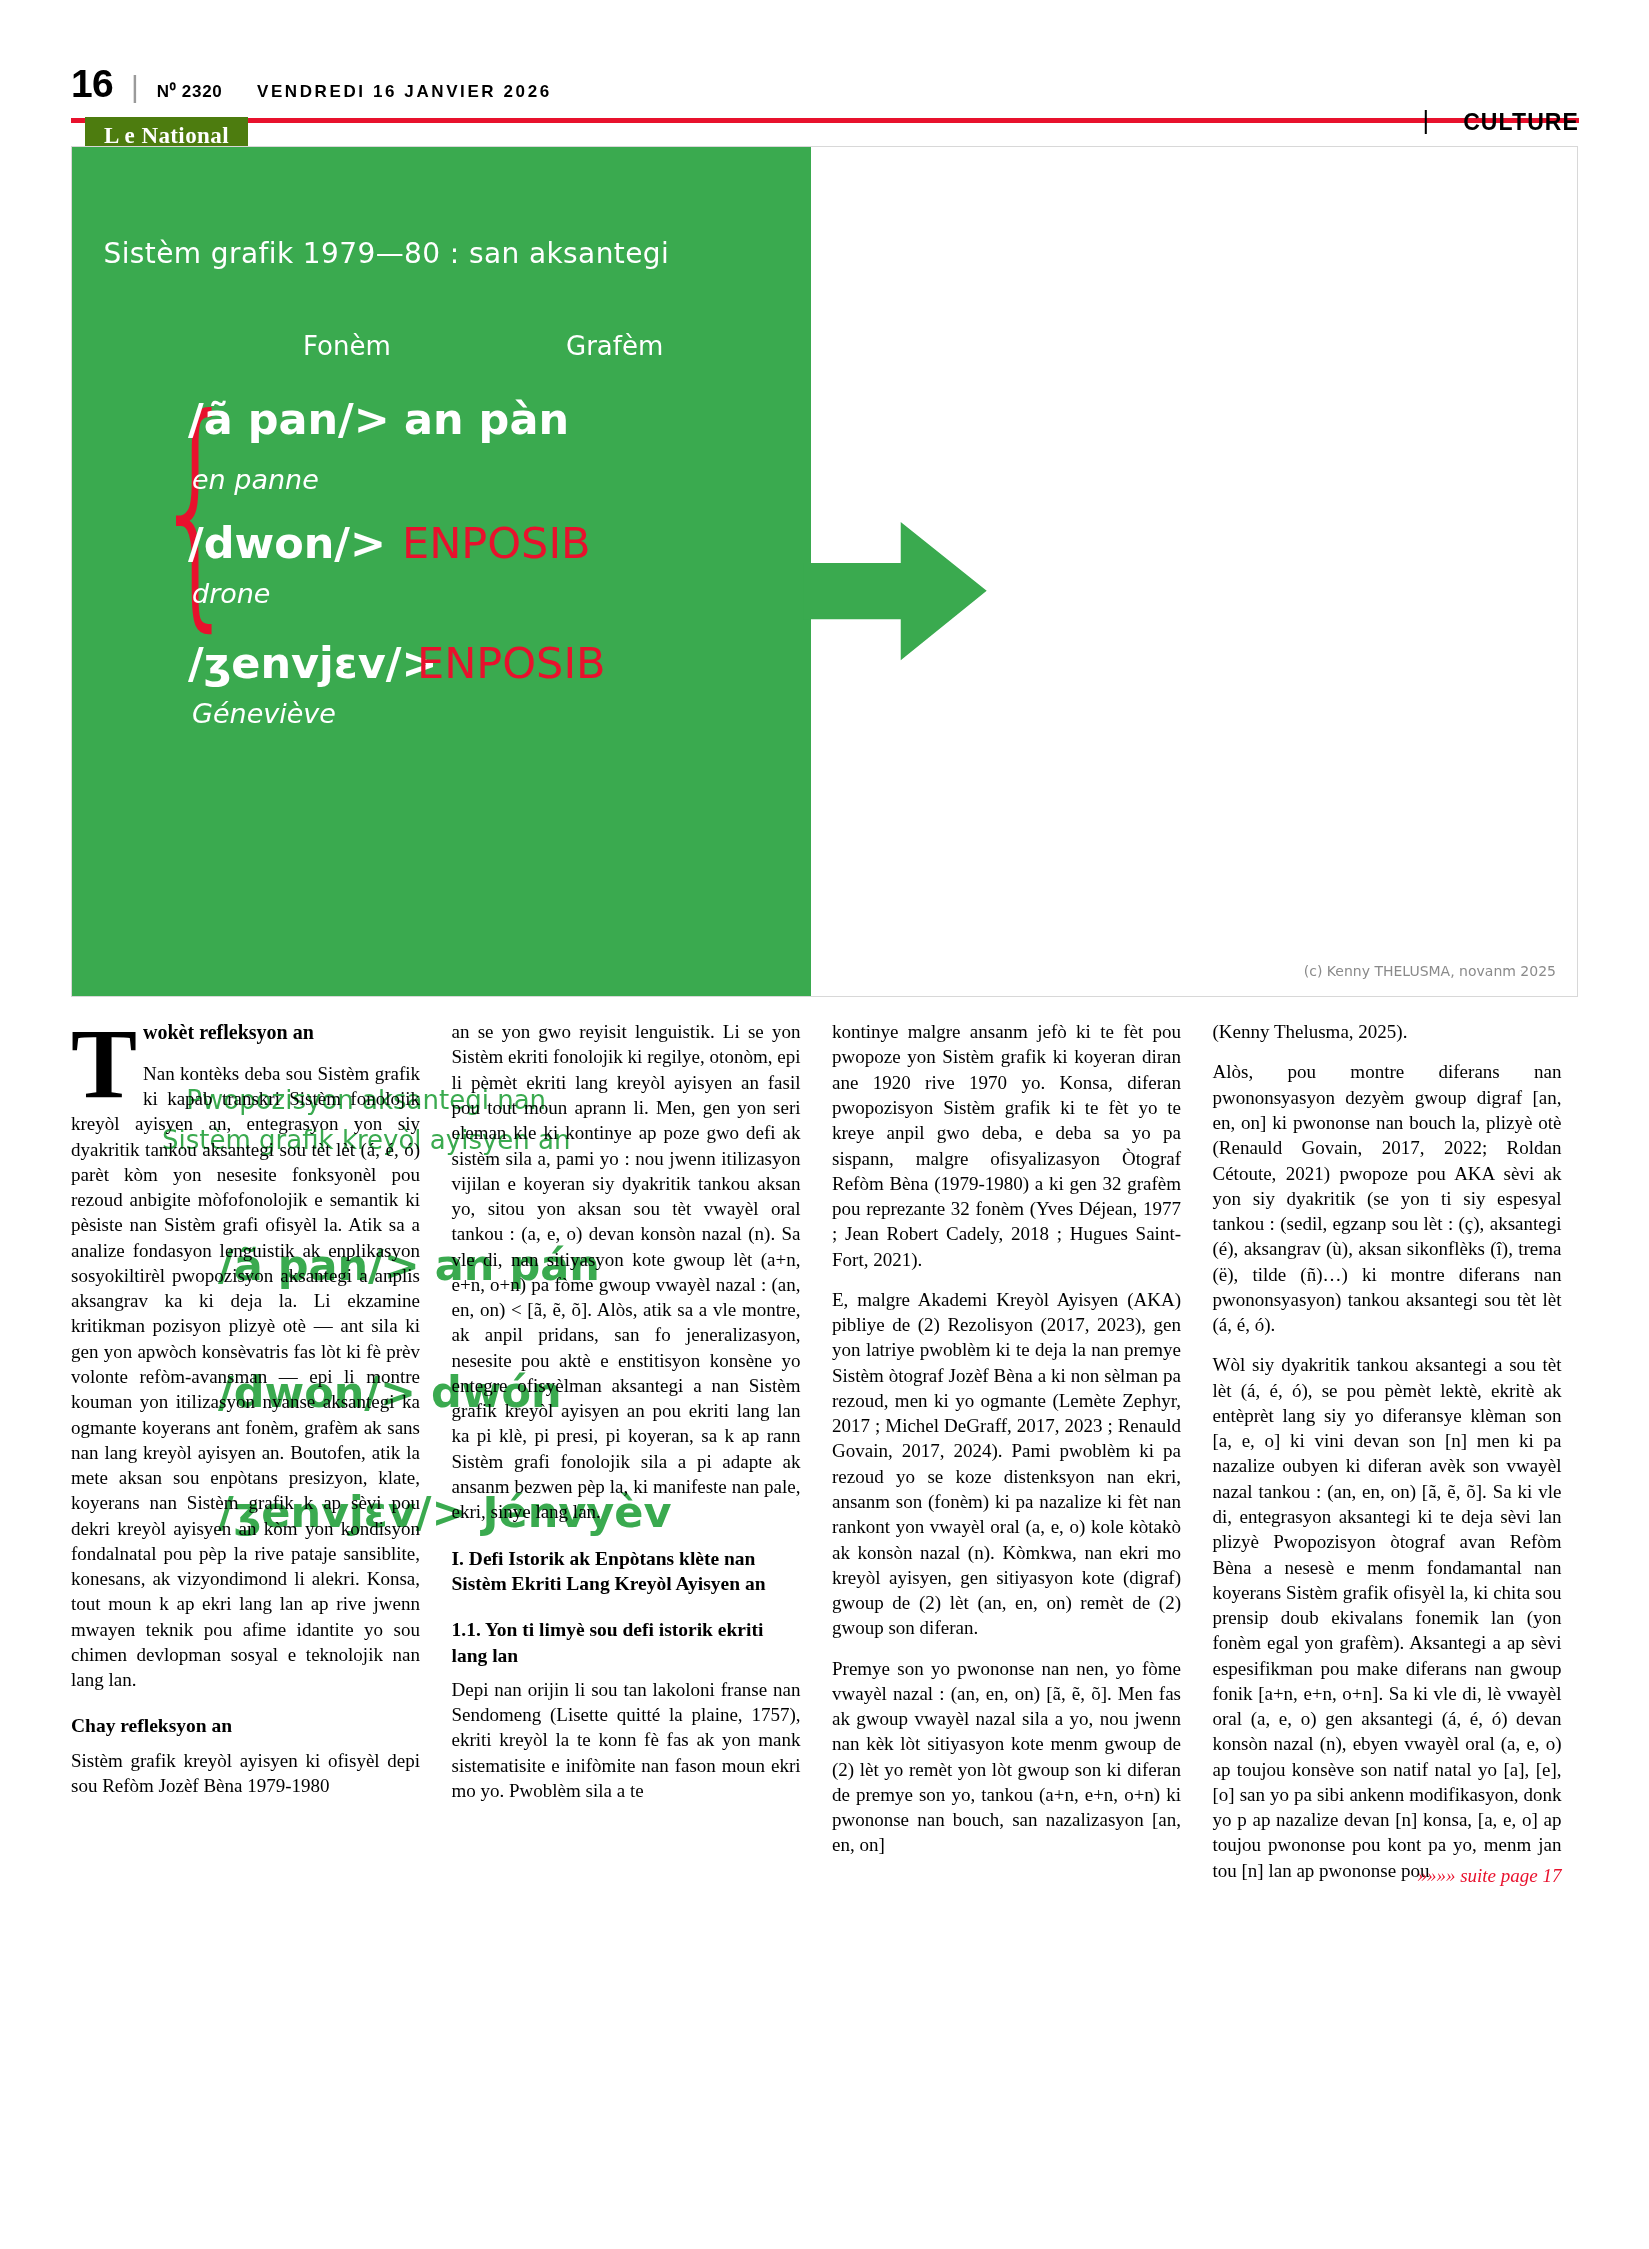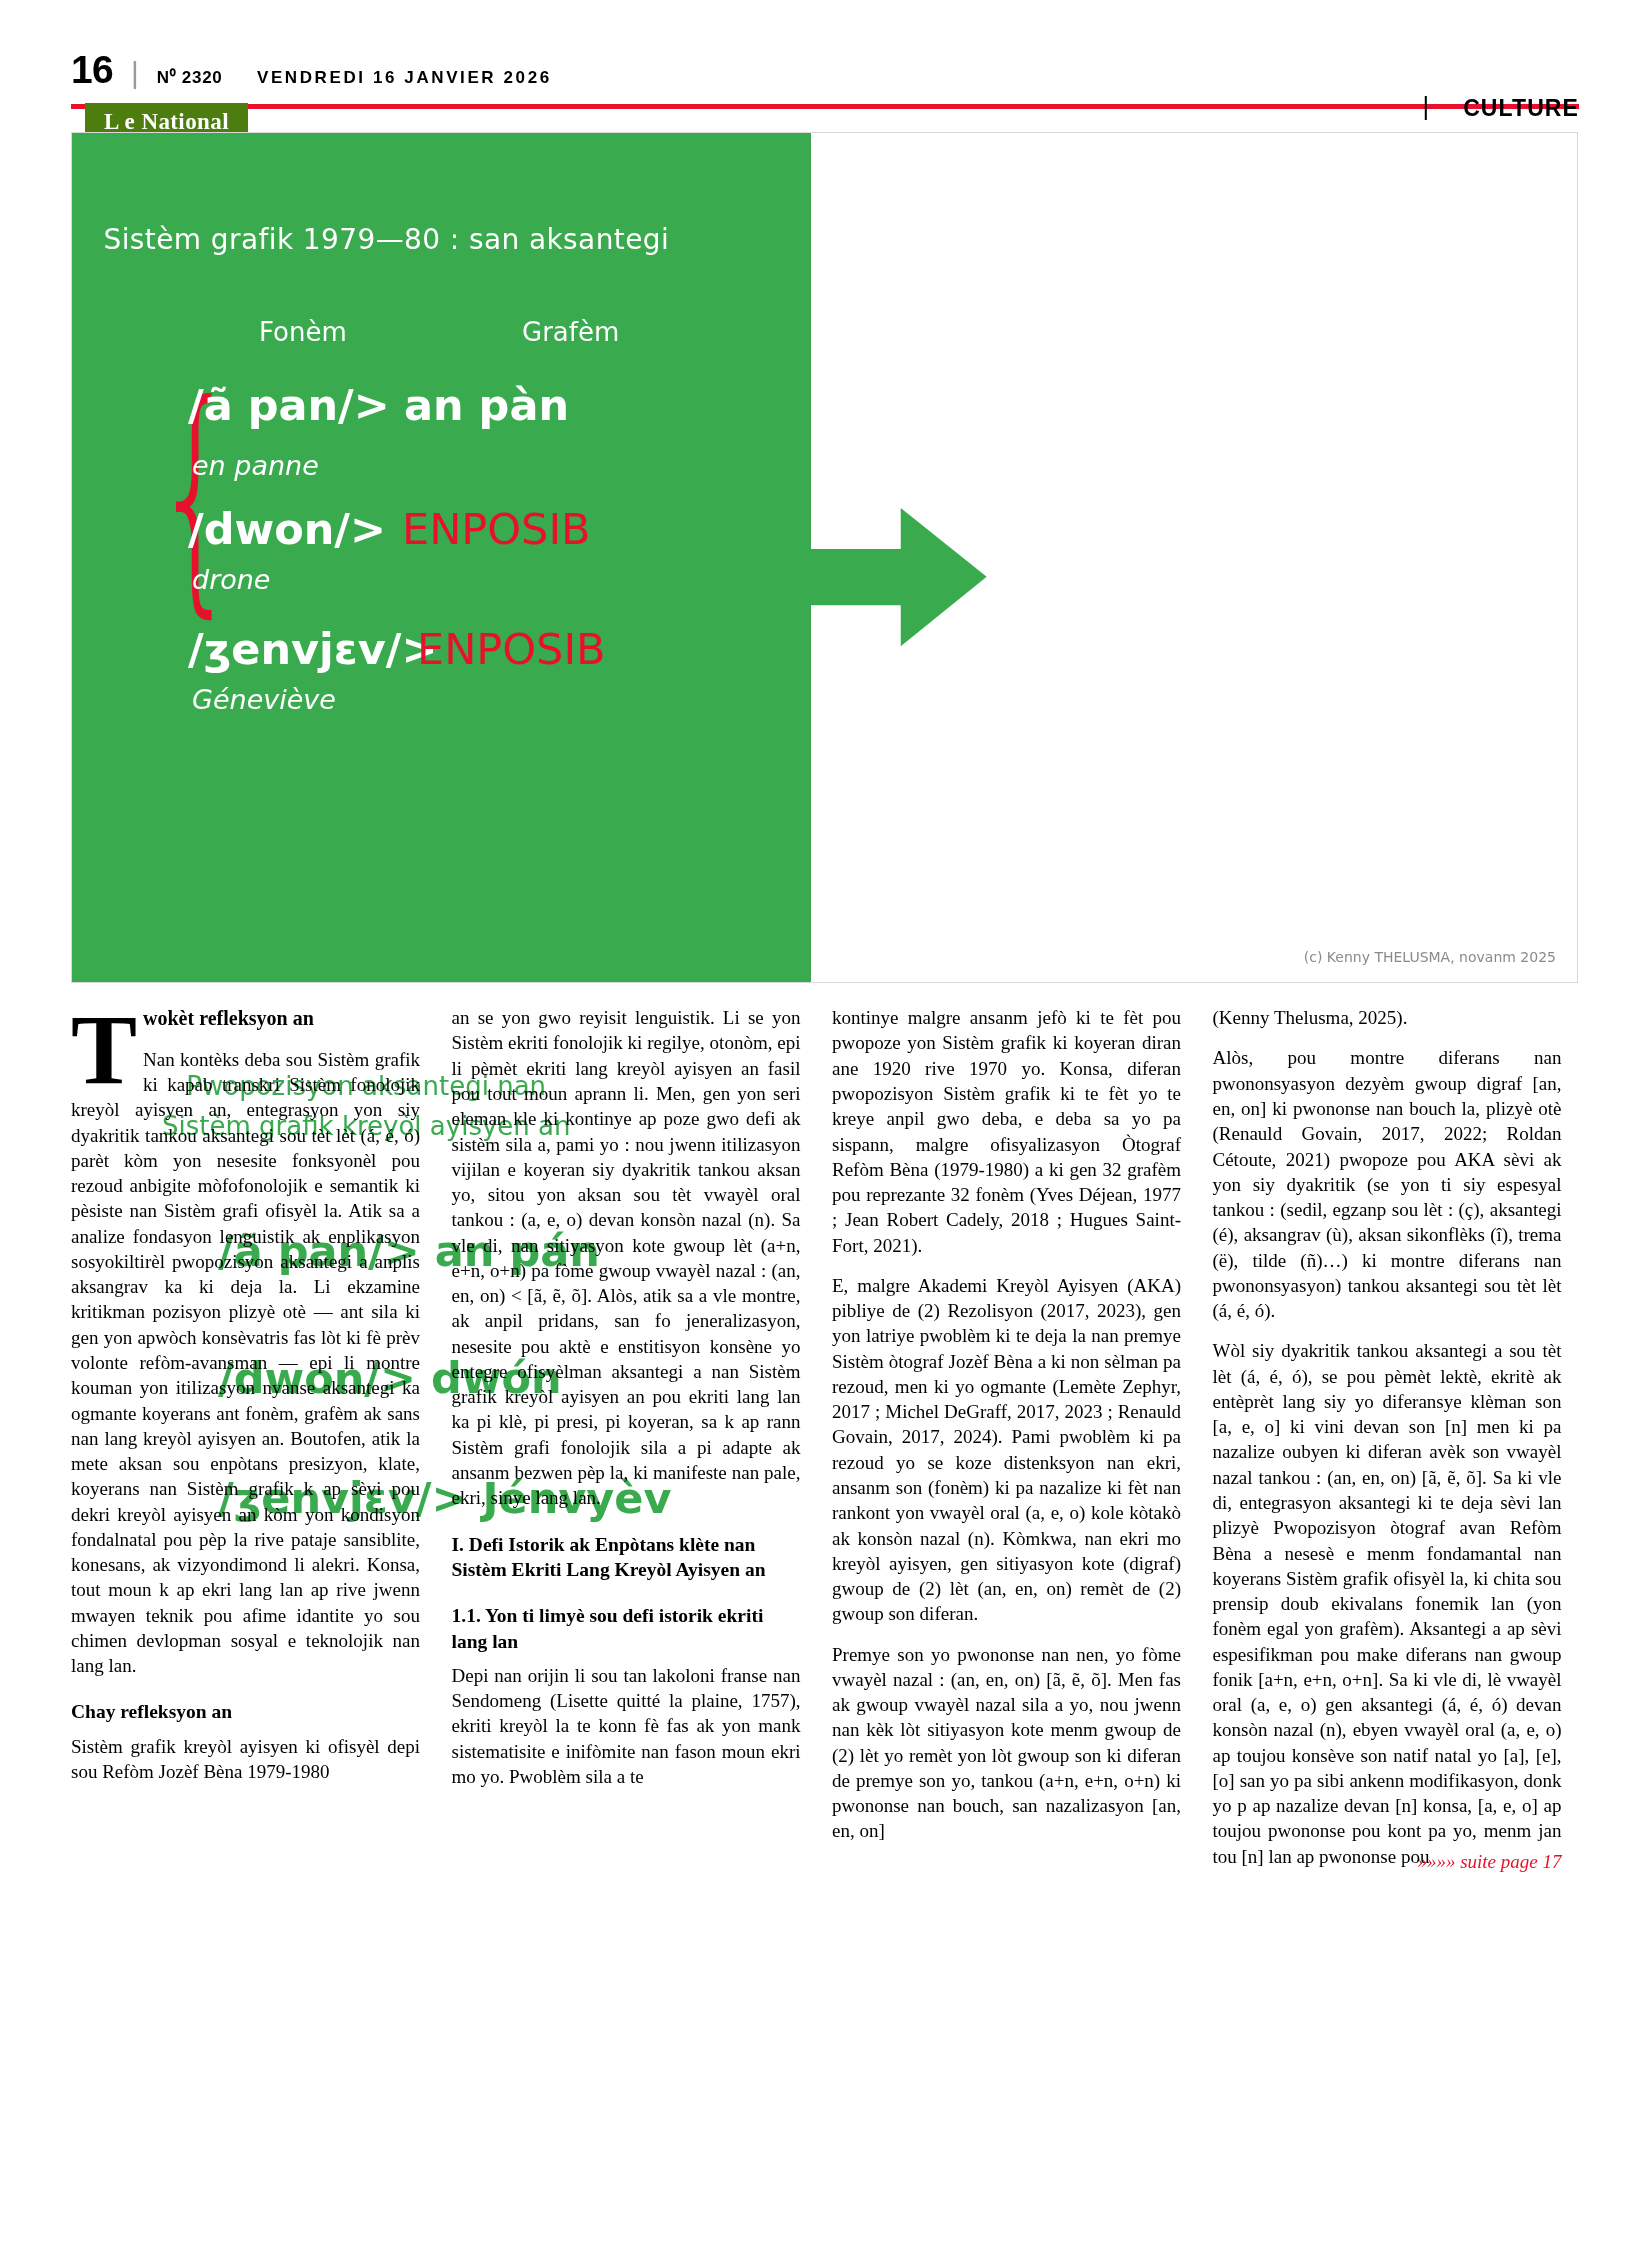--- a/index.html
+++ b/index.html
@@ -6,21 +6,21 @@
   html, body { margin:0; padding:0; }
   body {
     width:1650px; height:2250px;
     background:#ffffff;
     font-family:"Liberation Serif", serif;
     color:#000;
     position:relative;
   }
   .page {
     position:absolute; left:0; top:0; width:1650px; height:2250px;
-    padding:2px 71px;
+    padding:16px 71px;
   }
 
   
   .masthead {
     display:flex; align-items:baseline; gap:13.5px;
     padding-top:46px;
   }
   .folio {
     font-family:"Liberation Sans", sans-serif;
     font-weight:bold; font-size:39px; letter-spacing:-0.7px;
@@ -91,21 +91,21 @@
     position:relative;
   }
   .fig-title-left {
     position:absolute; left:31.5px; top:90px;
     font-family:"DejaVu Sans", sans-serif;
     font-size:28px; letter-spacing:0.4px; color:#ffffff;
   }
   .fig-col-head {
     position:absolute;
     font-family:"DejaVu Sans", sans-serif;
-    font-size:26px; color:#ffffff;
+    font-size:26px; color:#ffffff;margin-left:44px;
   }
   .fig-col-head.fonem { left:187px; top:184px; }
   .fig-col-head.grafem { left:450px; top:184px; }
 
   .brace {
     position:absolute; left:81px; top:238px;
     font-family:"DejaVu Sans", sans-serif;
     font-size:247px; line-height:1; color:#e8112d;
     font-weight:300;
     transform:scaleX(0.55);

